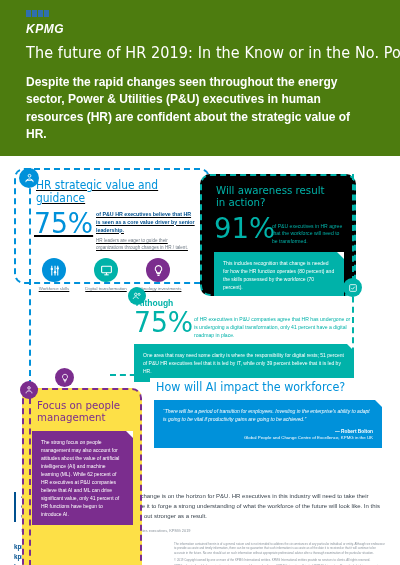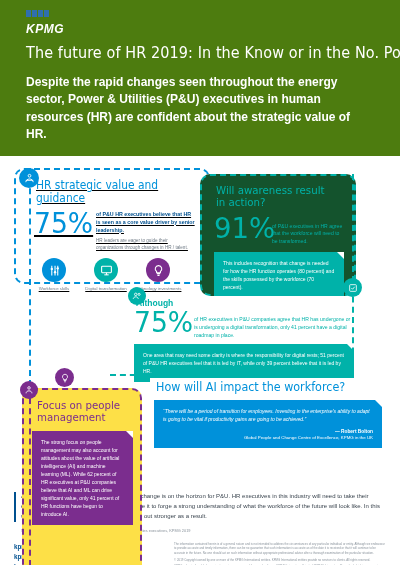--- a/index.html
+++ b/index.html
@@ -21,21 +21,21 @@
     font-weight:normal;letter-spacing:.1px;font-family:"DejaVu Sans",sans-serif;
     transform:scaleX(.93);transform-origin:left center;white-space:nowrap;}
   .hero-sub{color:#ffffff;font-size:12px;font-weight:bold;line-height:1.45;margin:11px 12px 0 12px;}
 
   
   .canvas{position:relative;height:330px;}
 
   
   .panel{position:absolute;box-sizing:border-box;}
   .p-blue{border:2px dashed #0091da;border-radius:10px;background:#fff;}
-  .p-teal{border:2px dashed #00b2a9;border-radius:10px;background:#14532d;}
+  .p-teal{border:2px dashed #00b2a9;border-radius:10px;background:#000000;}
   .p-purple{border:2px dashed #7b2d8e;border-radius:10px;background:#fde047;}
 
   .panel-title{font-family:"DejaVu Sans",sans-serif;font-weight:normal;line-height:1.1;
     transform:scaleX(.93);transform-origin:left center;}
   .t-blue{color:#0091da;}
   .t-teal{color:#00b2a9;}
   .t-purple{color:#7b2d8e;}
 
   .bignum{font-family:"DejaVu Sans",sans-serif;line-height:.92;font-weight:normal;
     transform:scaleX(.95);transform-origin:left center;}

